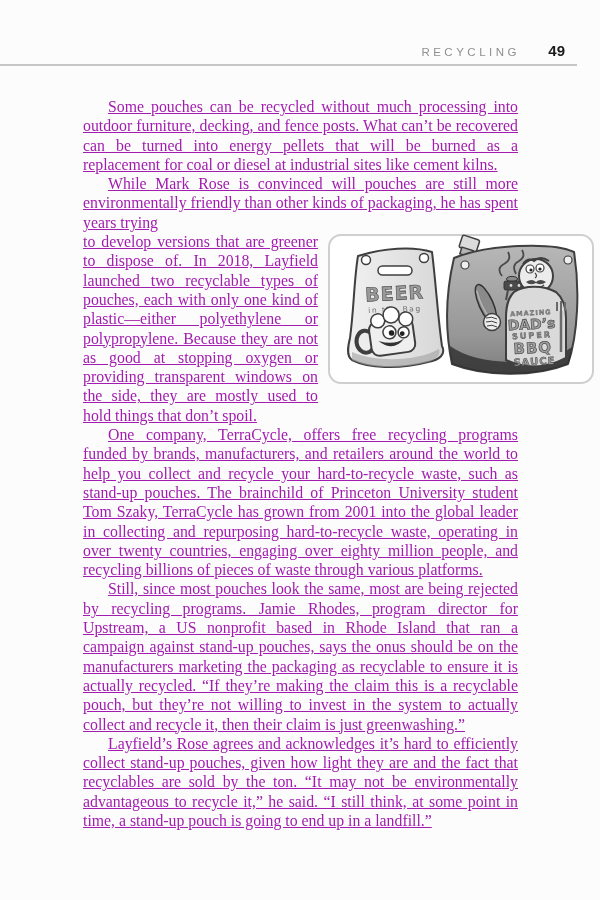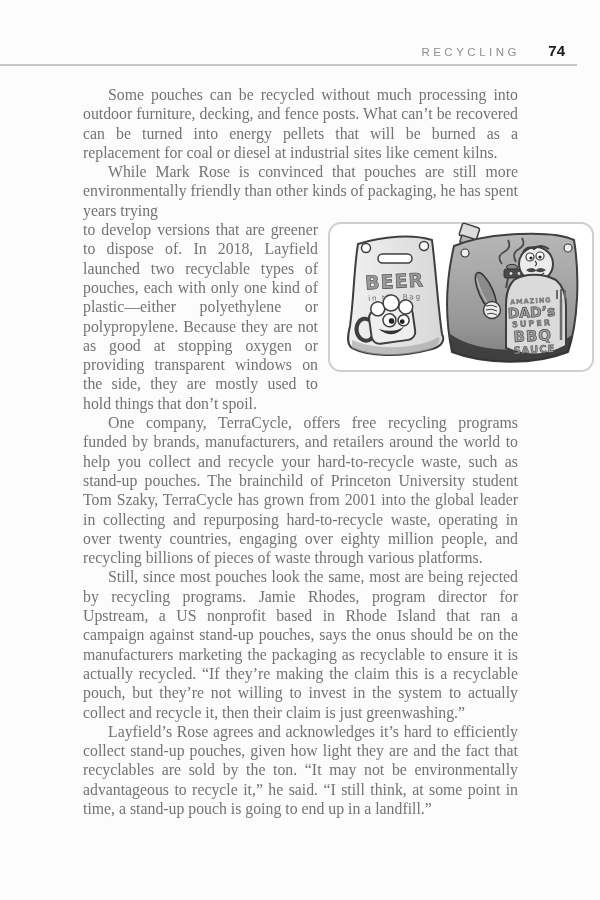--- a/index.html
+++ b/index.html
@@ -21,47 +21,48 @@
     position:absolute; top:42px; right:35px;
     font-family:"Liberation Sans", sans-serif;
     font-size:15px; font-weight:bold; color:#1a1a1a;
   }
   .rh-rule {
     position:absolute; top:64px; left:0; width:577px; height:2px;
     background:#c6c6c6;
   }
   
   .body-text {
-    position:absolute; left:83px; top:85px; width:435px;
-    font-size:15.8px; line-height:19.3px; color:#737373;
+    position:absolute; left:83px; top:97px; width:435px;
+    font-size:15.8px; line-height:19.3px; color:#a21caf;
     text-align:justify;
+    text-decoration:underline;
   }
   .body-text p { margin:0; text-indent:25px; }
   .body-text p.cont { text-indent:0; }
   
   .illustration {
     float:right;
     width:266px; height:150px;
     margin:2px -76px 5px 10px;
   }
   .illustration svg { display:block; width:266px; height:150px; }
   svg text { font-family:"DejaVu Sans", sans-serif; }
 </style>
 </head>
 <body>
 
 <div class="page">
 
   <span class="rh-title">RECYCLING</span>
-  <span class="rh-page">74</span>
+  <span class="rh-page">49</span>
   <div class="rh-rule"></div>
 
   <div class="body-text">
     <p>Some pouches can be recycled without much processing into outdoor furniture, decking, and fence posts. What can’t be recovered can be turned into energy pellets that will be burned as a replacement for coal or diesel at industrial sites like cement kilns.</p>
-    <p>While Mark Rose is convinced that pouches are still more environmentally friendly than other kinds of packaging, he has spent years trying</p>
+    <p>While Mark Rose is convinced will pouches are still more environmentally friendly than other kinds of packaging, he has spent years trying</p>
     <p class="cont">
       <span class="illustration">
         <svg viewBox="0 0 266 150" xmlns="http://www.w3.org/2000/svg">
           <defs>
             <linearGradient id="gradLeft" x1="0" y1="0" x2="1" y2="0">
               <stop offset="0" stop-color="#f1f1f1"></stop>
               <stop offset="1" stop-color="#d7d7d7"></stop>
             </linearGradient>
             <linearGradient id="gradRight" x1="0" y1="0" x2="0" y2="1">
               <stop offset="0" stop-color="#b7b7b7"></stop>

